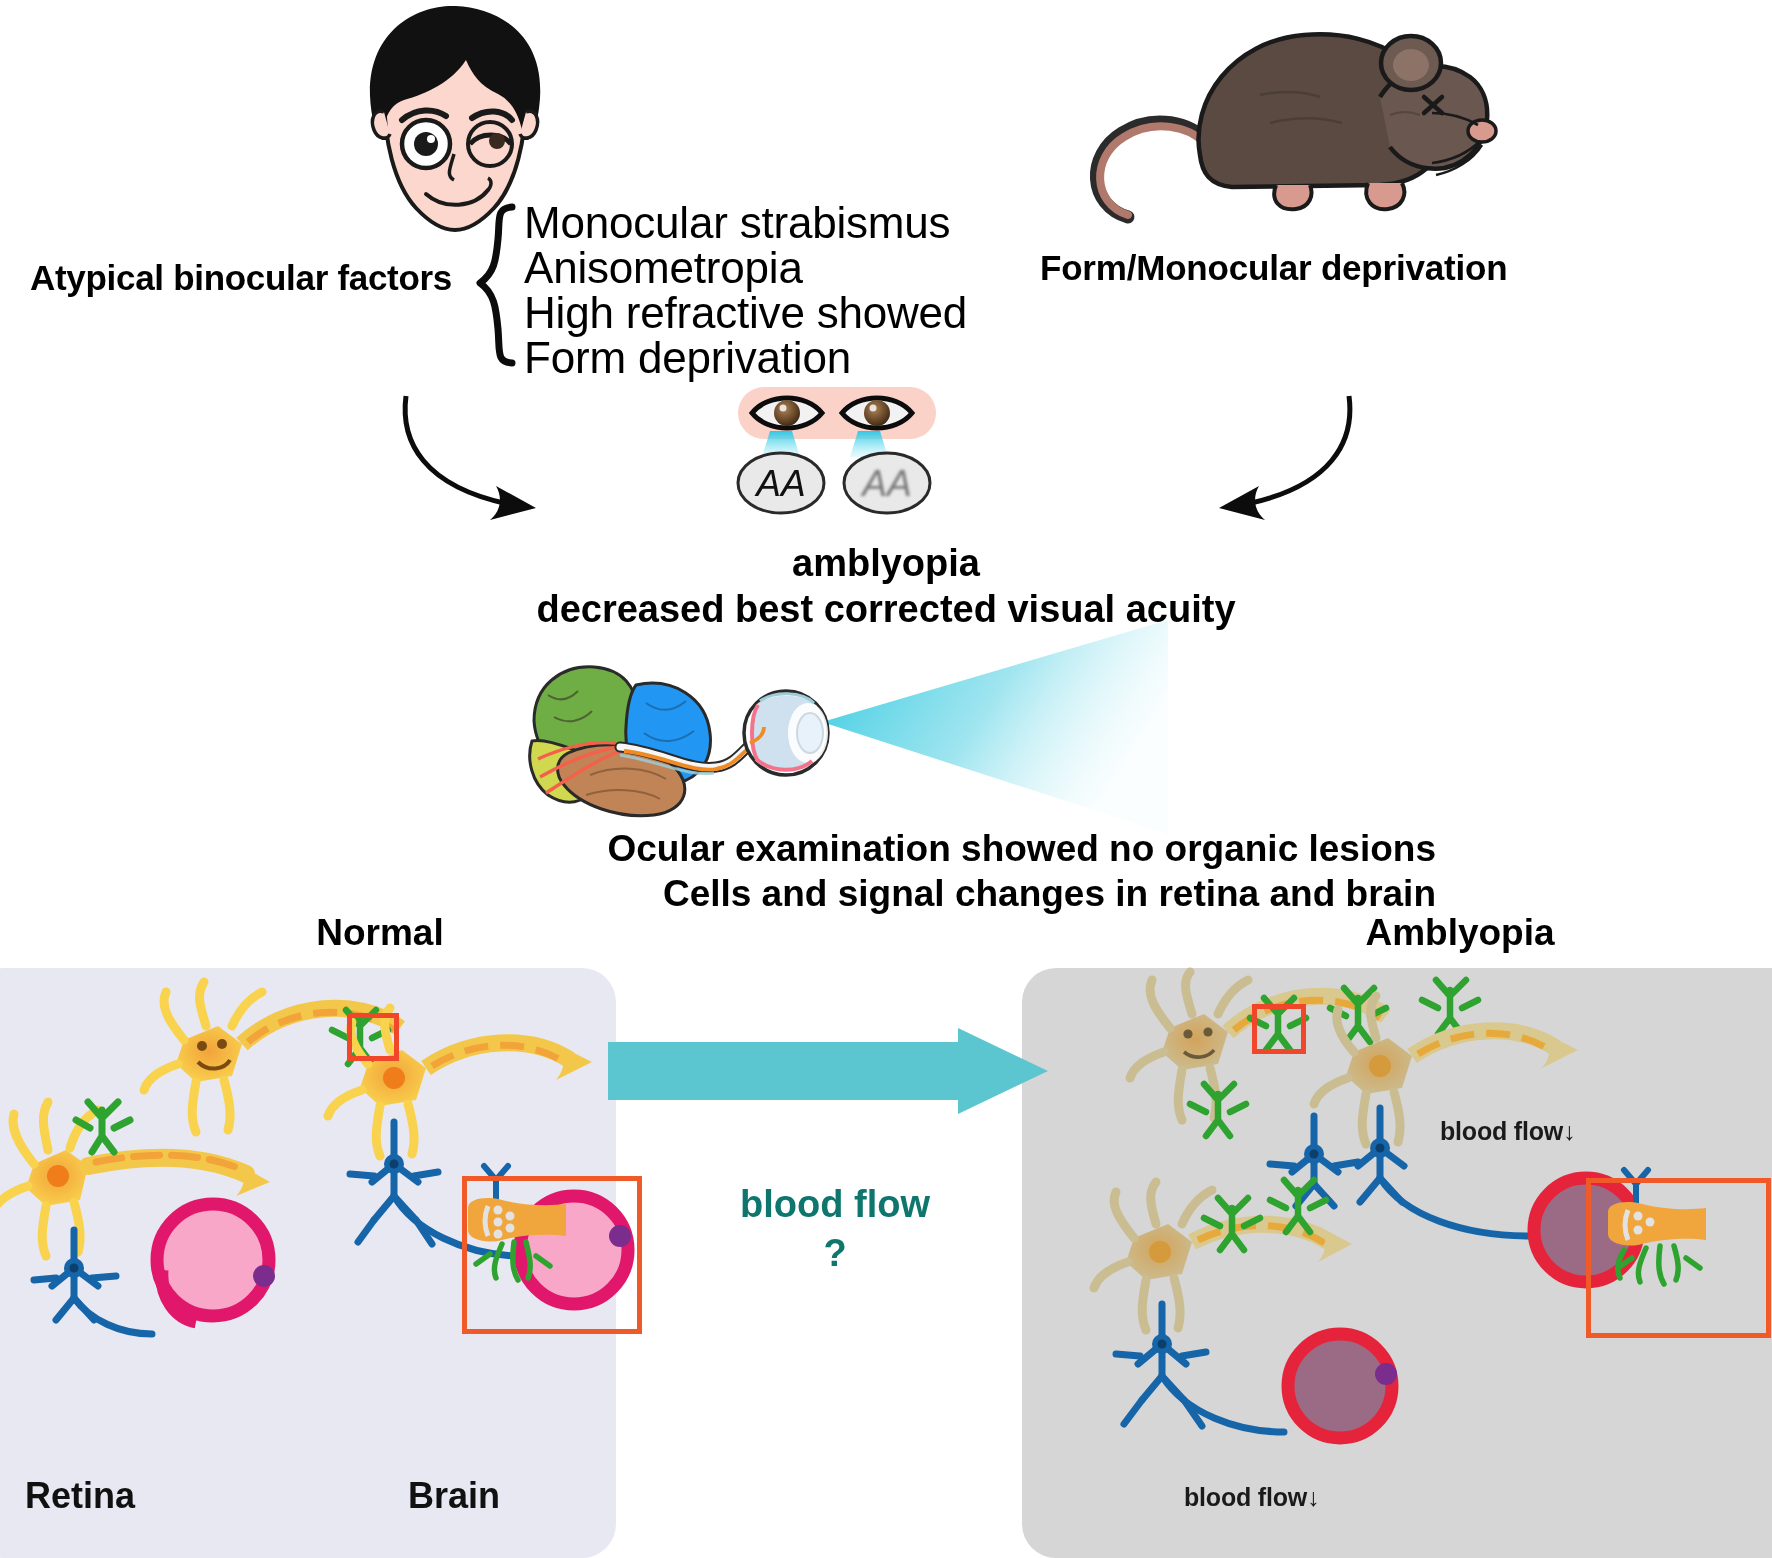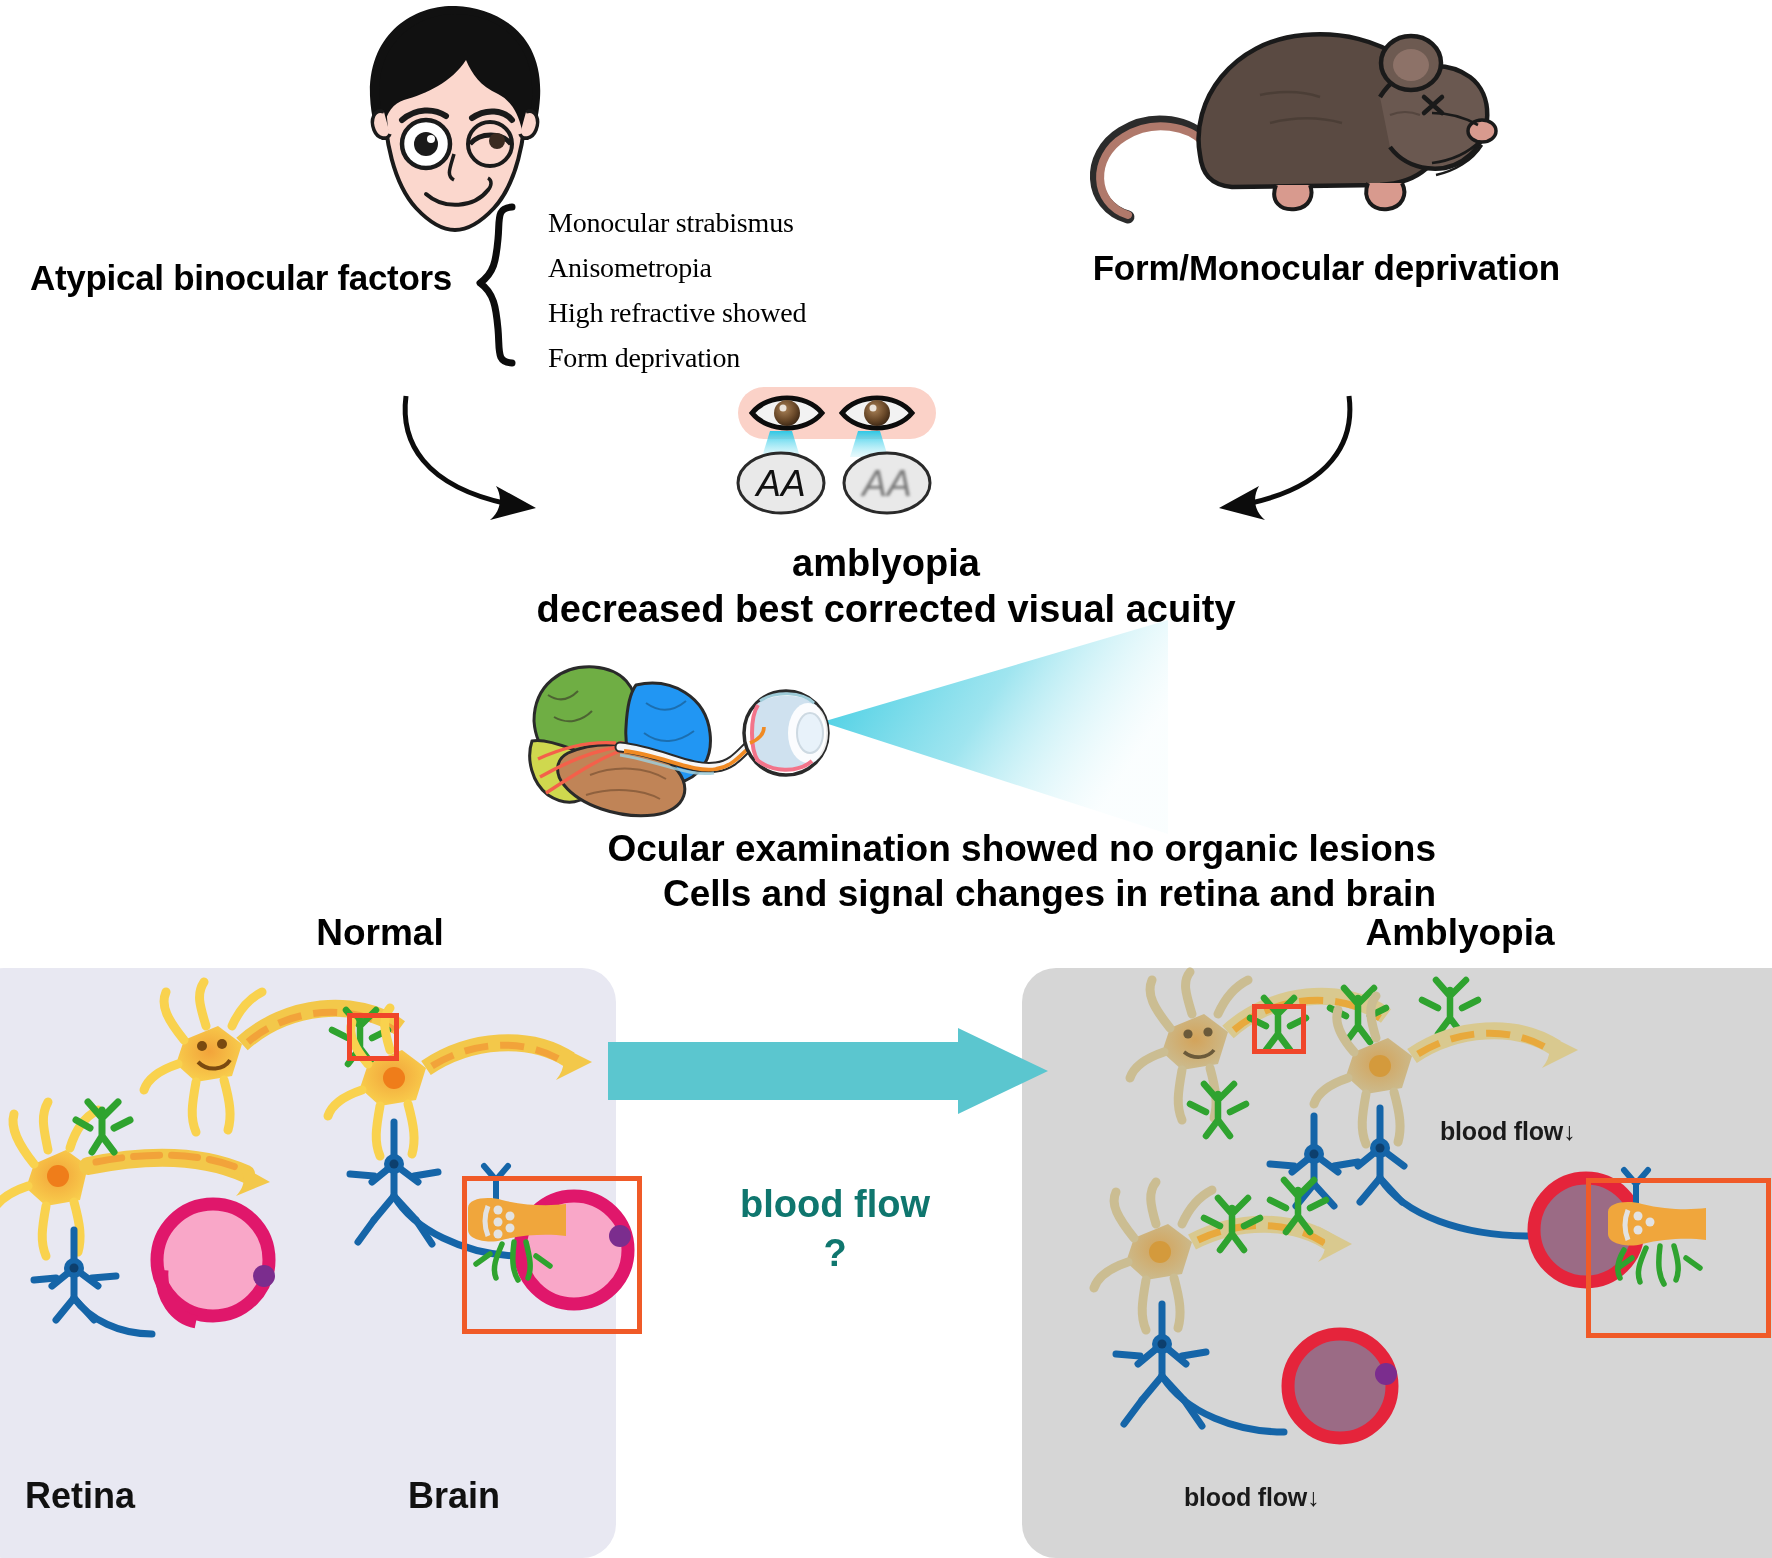--- a/index.html
+++ b/index.html
@@ -13,30 +13,29 @@
   
   #atypical-label{
     left:30px;top:258px;width:450px;
     font-size:35px;font-weight:bold;letter-spacing:-0.3px;
     text-align:left;
   }
   
   #brace{left:474px;top:205px;width:48px;height:160px;}
 
   #factor-list{
-    left:548px;top:200px;width:430px;
-    font-size:28px;line-height:45px;font-weight:400;
+    left:524px;top:200px;width:430px;
+    font-size:44px;line-height:45px;font-weight:400;
     letter-spacing:-0.2px;
-    font-family:Liberation Serif, serif;
   }
   #factor-list div{white-space:nowrap;}
 
   #form-dep-label{
     left:1040px;top:248px;width:520px;
-    font-size:35px;font-weight:bold;text-align:right;letter-spacing:-0.2px;
+    font-size:35px;font-weight:bold;text-align:left;letter-spacing:-0.2px;
   }
 
   
   #face{left:340px;top:8px;width:230px;height:230px;}
   #mouse{left:1080px;top:5px;width:420px;height:215px;}
   #eyes-chart{left:730px;top:385px;width:215px;height:125px;font-style:italic;}
   #brain-eye{left:520px;top:655px;width:320px;height:170px;}
   #lightcone{left:820px;top:618px;width:350px;height:225px;}
   #arrow-left{left:390px;top:390px;width:190px;height:135px;}
   #arrow-right{left:1175px;top:390px;width:190px;height:135px;}

